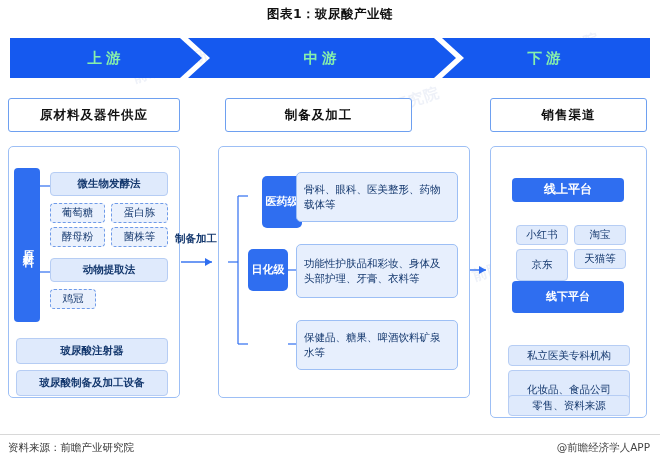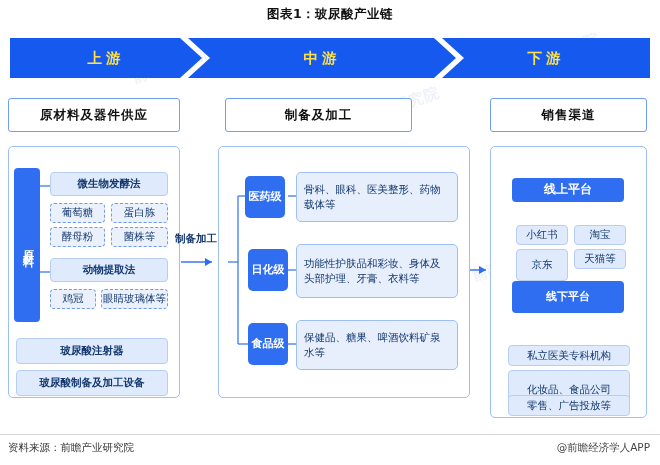--- a/index.html
+++ b/index.html
@@ -53,21 +53,21 @@
     top: 38px;
     left: 10px;
     width: 640px;
     height: 40px;
   }
   .chev {
     position: absolute;
     top: 0;
     height: 40px;
     background: #1559ef;
-    color: #fde047;
+    color: #86efac;
     font-size: 14.5px;
     font-weight: bold;
     display: flex;
     align-items: center;
     justify-content: center;
     letter-spacing: 4px;
   }
   .chev.c1 {
     left: 0;
     width: 192px;
@@ -272,44 +272,42 @@
   <div class="vlabel">原材料</div>
 
   <div class="box blue-soft" style="left:50px; top:172px; width:118px; height:24px; font-weight:bold;">微生物发酵法</div>
   <div class="box blue-dash" style="left:50px; top:203px; width:55px; height:20px;">葡萄糖</div>
   <div class="box blue-dash" style="left:111px; top:203px; width:57px; height:20px;">蛋白胨</div>
   <div class="box blue-dash" style="left:50px; top:227px; width:55px; height:20px;">酵母粉</div>
   <div class="box blue-dash" style="left:111px; top:227px; width:57px; height:20px;">菌株等</div>
 
   <div class="box blue-soft" style="left:50px; top:258px; width:118px; height:24px; font-weight:bold;">动物提取法</div>
   <div class="box blue-dash" style="left:50px; top:289px; width:46px; height:20px;">鸡冠</div>
-  <div class="box blue-dash" style="left:101px; top:289px; width:67px; height:20px;">眼睛玻璃体等</div>
 
   <div class="box blue-soft" style="left:16px; top:338px; width:152px; height:26px; font-weight:bold;">玻尿酸注射器</div>
   <div class="box blue-soft" style="left:16px; top:370px; width:152px; height:26px; font-weight:bold;">玻尿酸制备及加工设备</div>
 
   <div class="arrow-label" style="left:174px; top:232px; width:44px;">制备加工</div>
 
-  <div class="box grade" style="left:245px; top:176px; width:40px; height:42px;">医药级</div>
+  <div class="box grade" style="left:262px; top:176px; width:40px; height:52px;">医药级</div>
   <div class="box desc" style="left:296px; top:172px; width:162px; height:50px;">骨科、眼科、医美整形、药物载体等</div>
 
   <div class="box grade" style="left:248px; top:249px; width:40px; height:42px;">日化级</div>
   <div class="box desc" style="left:296px; top:244px; width:162px; height:54px;">功能性护肤品和彩妆、身体及头部护理、牙膏、衣料等</div>
 
-  <div class="box grade" style="left:248px; top:323px; width:40px; height:42px;">食品级</div>
   <div class="box desc" style="left:296px; top:320px; width:162px; height:50px;">保健品、糖果、啤酒饮料矿泉水等</div>
 
   <div class="box blue-solid" style="left:512px; top:178px; width:112px; height:24px; font-size:12px;text-align:right;">线上平台</div>
   <div class="box blue-soft" style="left:516px; top:225px; width:52px; height:20px;">小红书</div>
   <div class="box blue-soft" style="left:574px; top:225px; width:52px; height:20px;">淘宝</div>
   <div class="box blue-soft" style="left:516px; top:249px; width:52px; height:32px;">京东</div>
   <div class="box blue-soft" style="left:574px; top:249px; width:52px; height:20px;">天猫等</div>
 
   <div class="box blue-solid" style="left:512px; top:281px; width:112px; height:32px; font-size:11px;">线下平台</div>
   <div class="box blue-soft" style="left:508px; top:345px; width:122px; height:21px;">私立医美专科机构</div>
   <div class="box blue-soft" style="left:508px; top:370px; width:122px; height:39px;">化妆品、食品公司</div>
-  <div class="box blue-soft" style="left:508px; top:395px; width:122px; height:21px;">零售、广告投放等</div>
+  <div class="box blue-soft" style="left:508px; top:395px; width:122px; height:21px;">零售、资料来源</div>
 
   <div class="footrule"></div>
   <div class="src">资料来源：前瞻产业研究院</div>
   <div class="brand">@前瞻经济学人APP</div>
 
 </div>
 
 </body></html>

